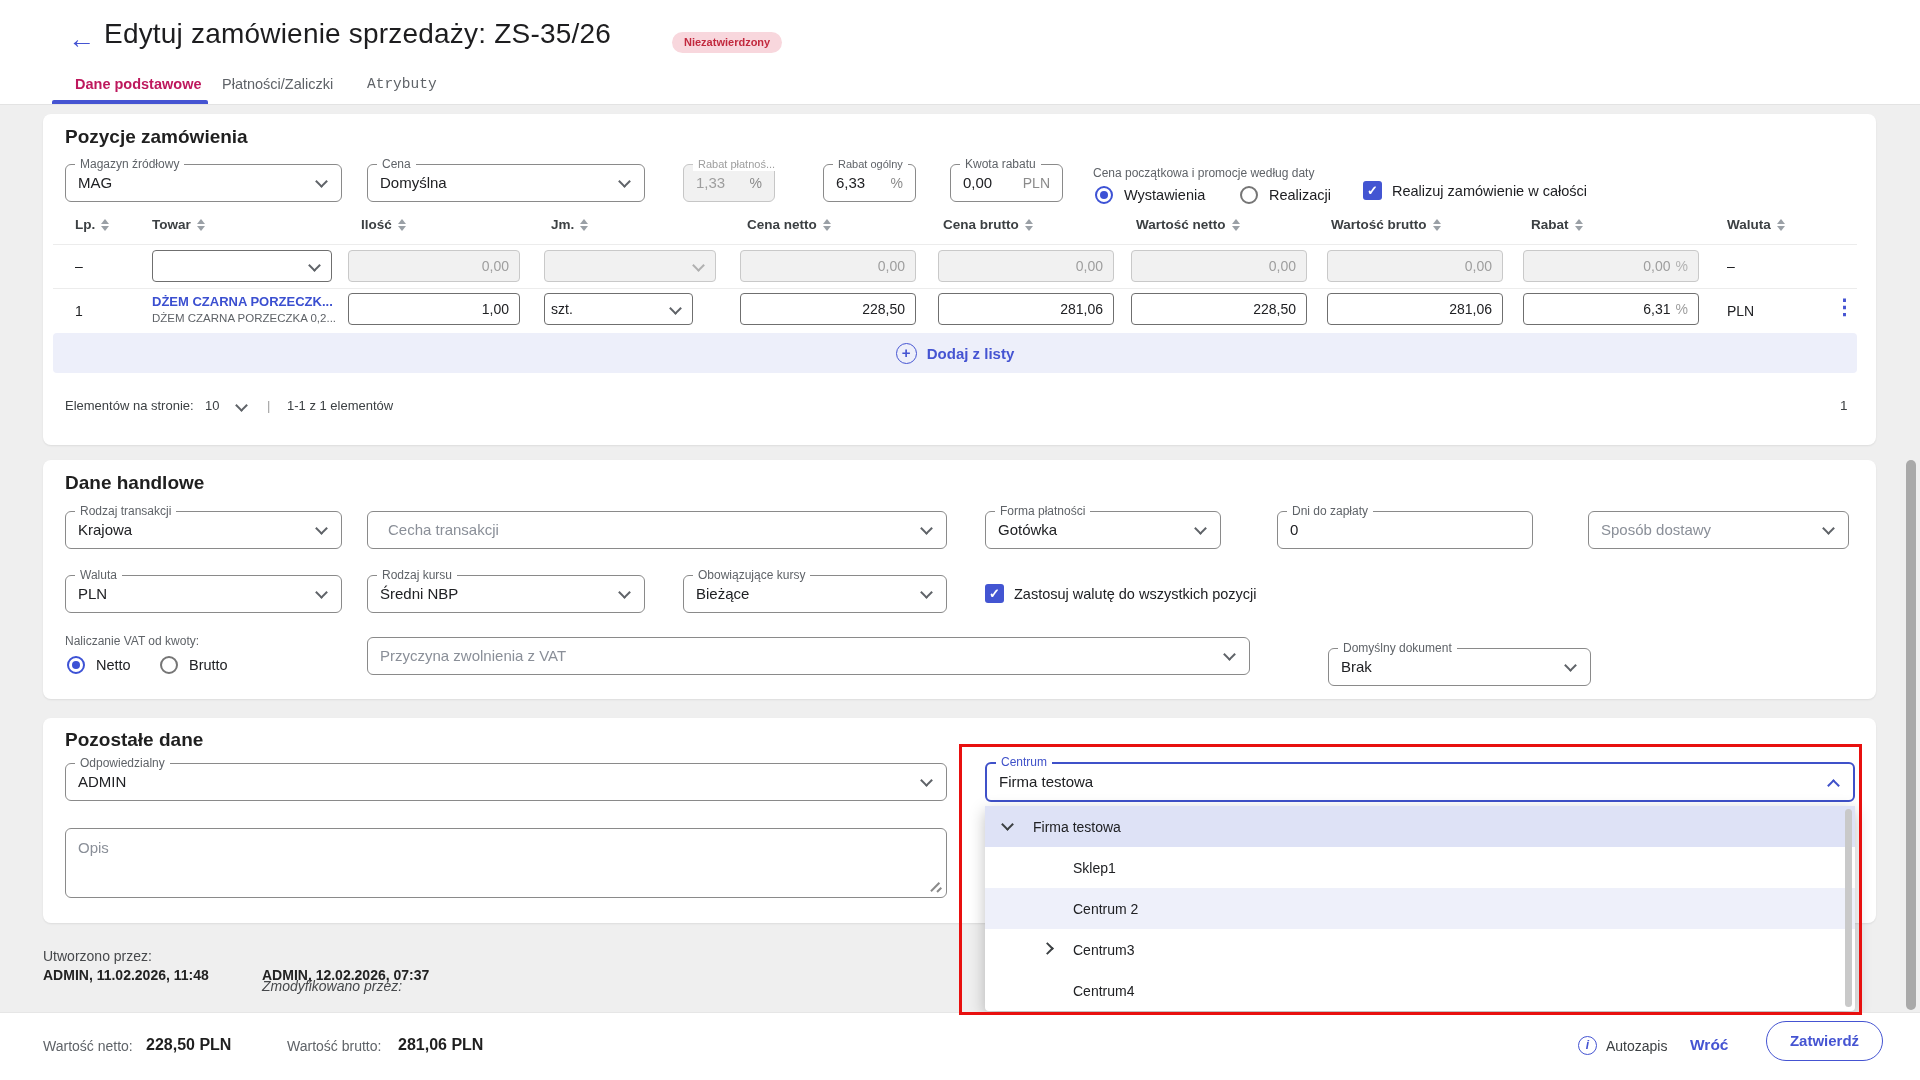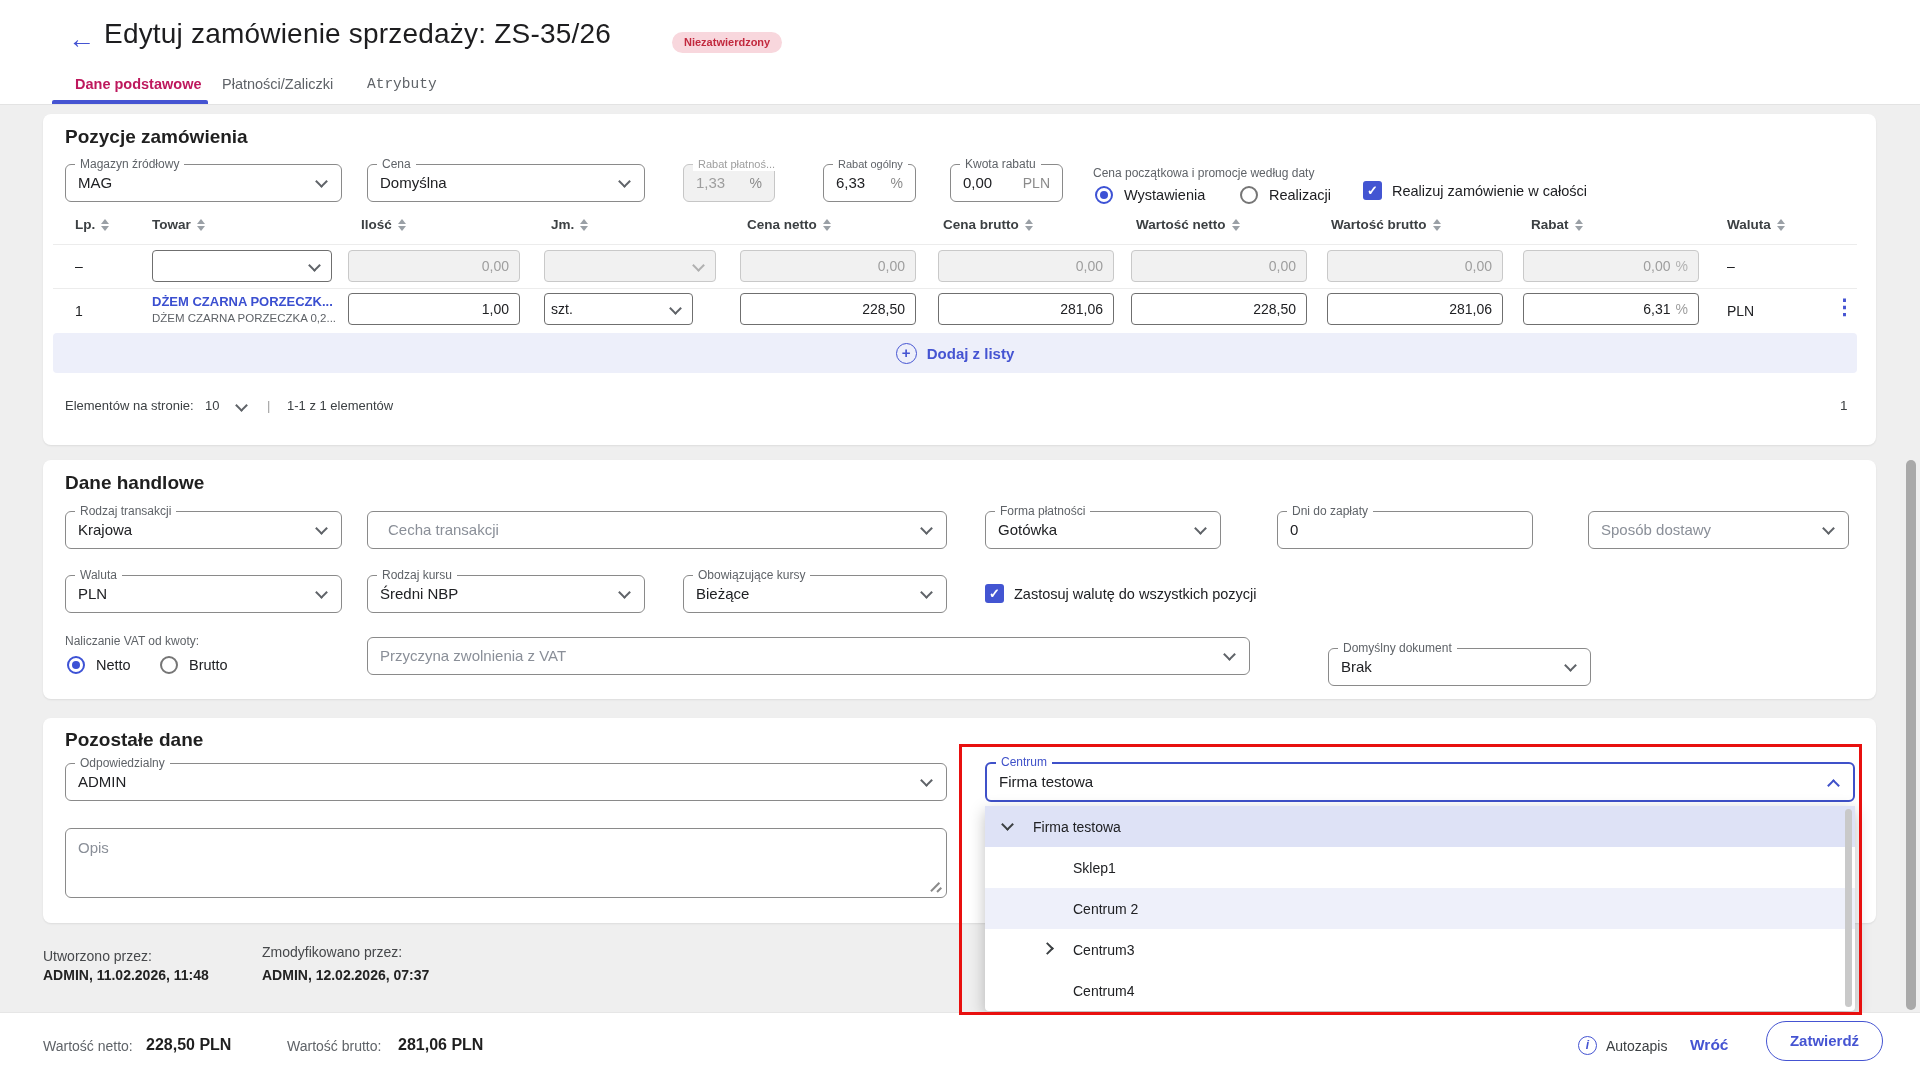--- a/index.html
+++ b/index.html
@@ -389,21 +389,21 @@
       <div class="dd-item" style="top:164px;">
         <span class="dd-text" style="left:88px;">Centrum4</span>
       </div>
       <span class="dd-scroll" style="right:3px;top:3px;height:198px;"></span>
     </div>
   </div>
 
   <div>
     <span class="audit-label" style="left:43px;top:948px;">Utworzono przez:</span>
     <span class="audit-value" style="left:43px;top:967px;">ADMIN, 11.02.2026, 11:48</span>
-    <span class="audit-label" style="left:262px;top:944px;">Zmodyfikowano przez:</span>
+    <span class="audit-label" style="left:262px;top:978px;font-style:italic;">Zmodyfikowano przez:</span>
     <span class="audit-value" style="left:262px;top:967px;">ADMIN, 12.02.2026, 07:37</span>
   </div>
 
   <div class="bottom-bar"></div>
   <span class="sum-label" style="left:43px;top:1038px;">Wartość netto:</span>
   <span class="sum-value" style="left:146px;top:1036px;">228,50 PLN</span>
   <span class="sum-label" style="left:287px;top:1038px;">Wartość brutto:</span>
   <span class="sum-value" style="left:398px;top:1036px;">281,06 PLN</span>
   <span class="info-icon" style="left:1578px;top:1036px;">i</span>
   <span class="autosave" style="left:1606px;top:1038px;">Autozapis</span>

